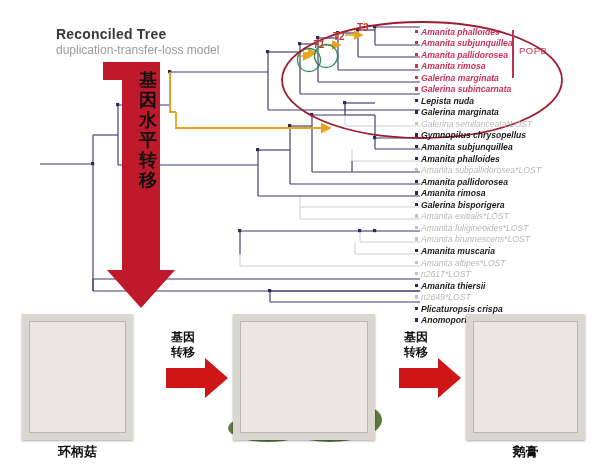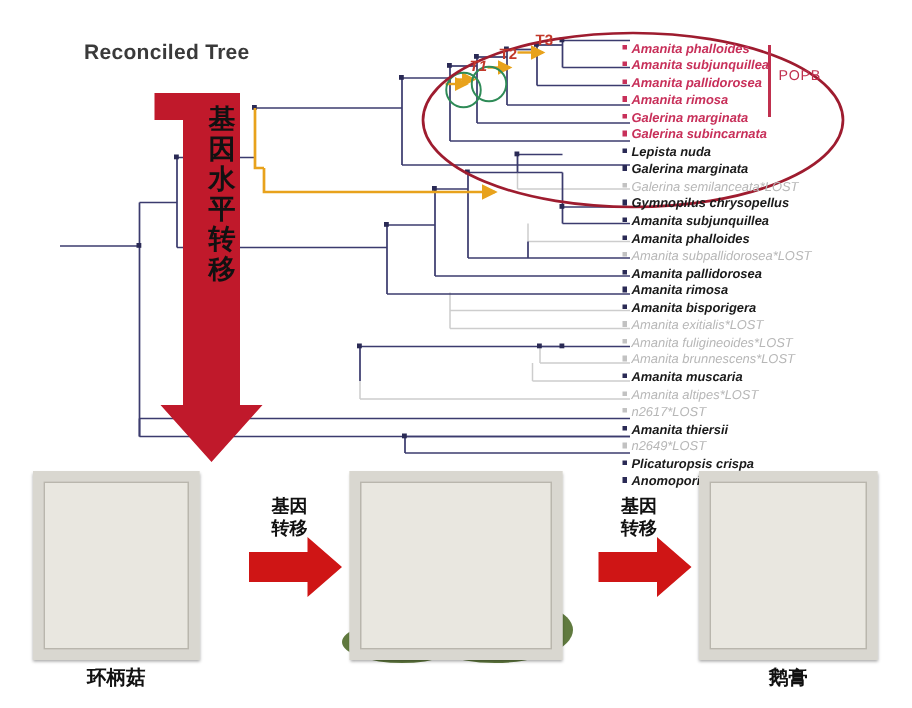--- a/index.html
+++ b/index.html
@@ -42,21 +42,21 @@
 
   
   .frame{position:absolute;border:7px solid #d9d7d0;background:#e9e7e0;
          box-shadow:0 1px 2px rgba(0,0,0,.35);}
   .frame .photo{width:100%;height:100%;position:relative;overflow:hidden;
                 border:1px solid #b9b6ad;box-sizing:border-box;}
   .cap{position:absolute;font-size:13px;font-weight:bold;color:#111;
        text-align:center;font-family:"DejaVu Sans",sans-serif;}
 
   
-  .arrlab{position:absolute;width:44px;text-align:center;font-size:12px;
+  .arrlab{position:absolute;width:44px;text-align:left;font-size:12px;
           font-weight:bold;color:#111;line-height:15px;
           font-family:"DejaVu Sans",sans-serif;}
   .arrlab span{display:block;}
 
   svg.layer{position:absolute;left:0;top:0;width:608px;height:472px;
             pointer-events:none;}
 </style>
 </head>
 <body>
 
@@ -289,20 +289,21 @@
       </g>
     </g>
 
     <g fill="#cf1515">
       <path d="M166,368 L205,368 L205,358 L228,378 L205,398 L205,388 L166,388 Z"></path>
       <path d="M399,368 L438,368 L438,358 L461,378 L438,398 L438,388 L399,388 Z"></path>
     </g>
   </svg>
 
   <div class="title-main">Reconciled Tree</div>
+  <div class="title-sub">duplication-transfer-loss model</div>
 
   <div class="vlabel">
     <span>基</span>
     <span>因</span>
     <span>水</span>
     <span>平</span>
     <span>转</span>
     <span>移</span>
   </div>
 
@@ -338,21 +339,21 @@
       <div class="taxon blk" style="top: 117px;">Amanita subjunquillea</div>
       <div class="tip blk" style="left: -6px; top: 131.55px;"></div>
       <div class="taxon blk" style="top: 128.55px;">Amanita phalloides</div>
       <div class="tip gry" style="left: -6px; top: 143.1px;"></div>
       <div class="taxon gry" style="top: 140.1px;">Amanita subpallidorosea*LOST</div>
       <div class="tip blk" style="left: -6px; top: 154.65px;"></div>
       <div class="taxon blk" style="top: 151.65px;">Amanita pallidorosea</div>
       <div class="tip blk" style="left: -6px; top: 166.2px;"></div>
       <div class="taxon blk" style="top: 163.2px;">Amanita rimosa</div>
       <div class="tip blk" style="left: -6px; top: 177.75px;"></div>
-      <div class="taxon blk" style="top: 174.75px;">Amanita bisporigera</div>
+      <div class="taxon blk" style="top: 174.75px;">Galerina bisporigera</div>
       <div class="tip gry" style="left: -6px; top: 189.3px;"></div>
       <div class="taxon gry" style="top: 186.3px;">Amanita exitialis*LOST</div>
       <div class="tip gry" style="left: -6px; top: 200.85px;"></div>
       <div class="taxon gry" style="top: 197.85px;">Amanita fuligineoides*LOST</div>
       <div class="tip gry" style="left: -6px; top: 212.4px;"></div>
       <div class="taxon gry" style="top: 209.4px;">Amanita brunnescens*LOST</div>
       <div class="tip blk" style="left: -6px; top: 223.95px;"></div>
       <div class="taxon blk" style="top: 220.95px;">Amanita muscaria</div>
       <div class="tip gry" style="left: -6px; top: 235.5px;"></div>
       <div class="taxon gry" style="top: 232.5px;">Amanita altipes*LOST</div>

